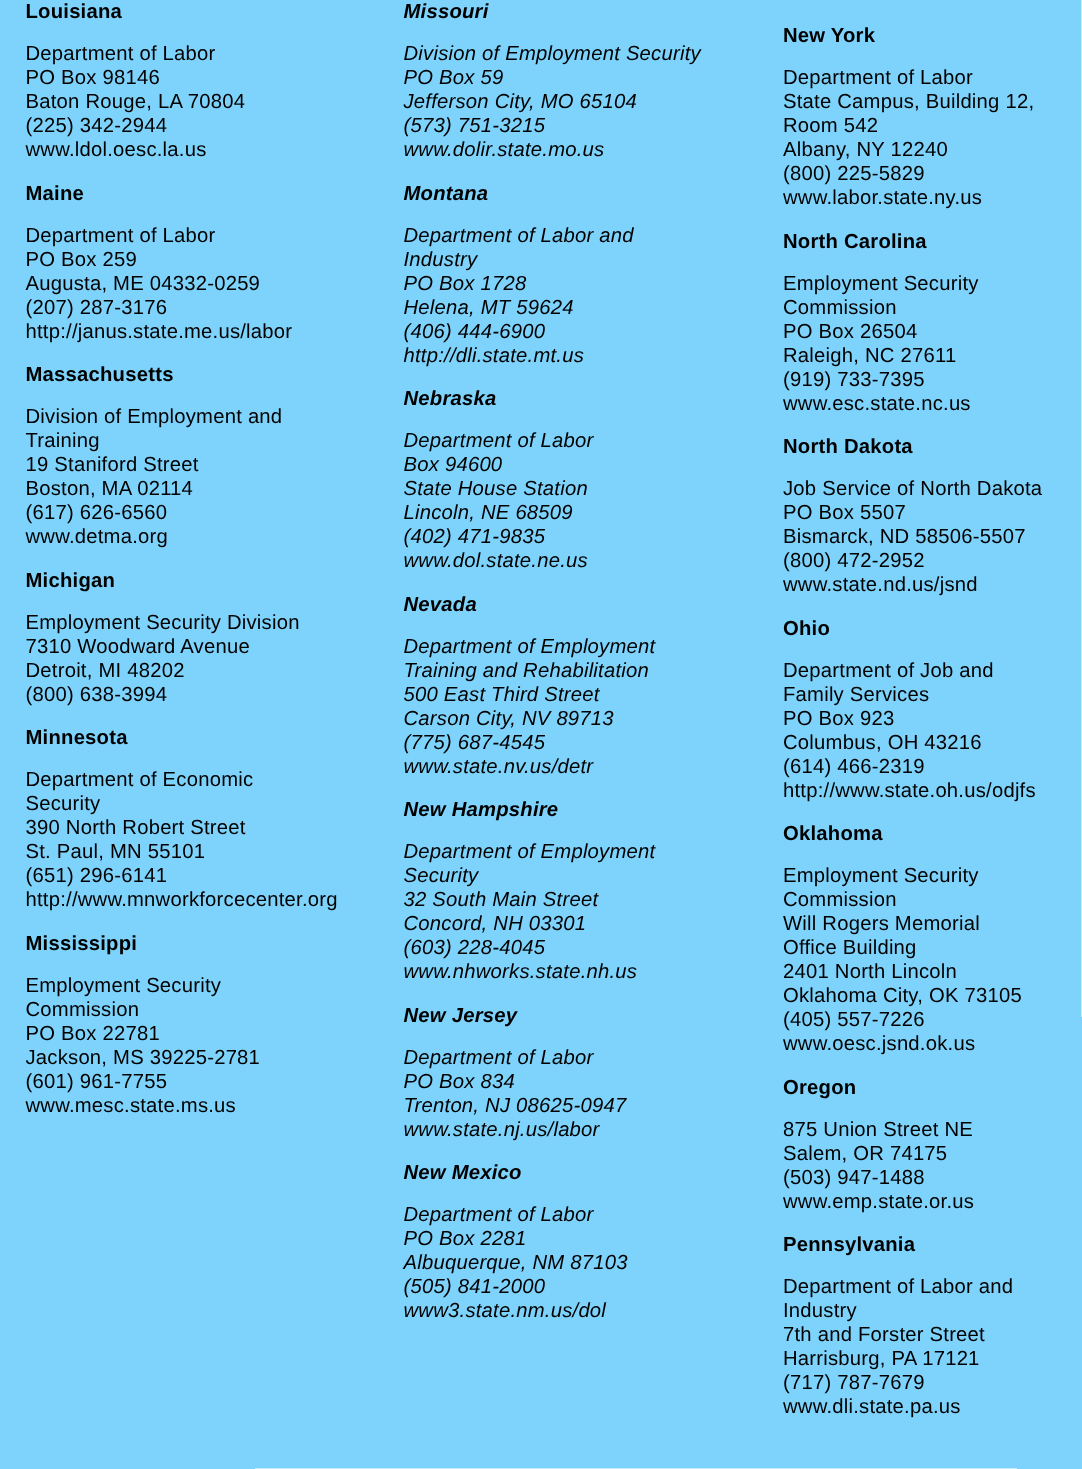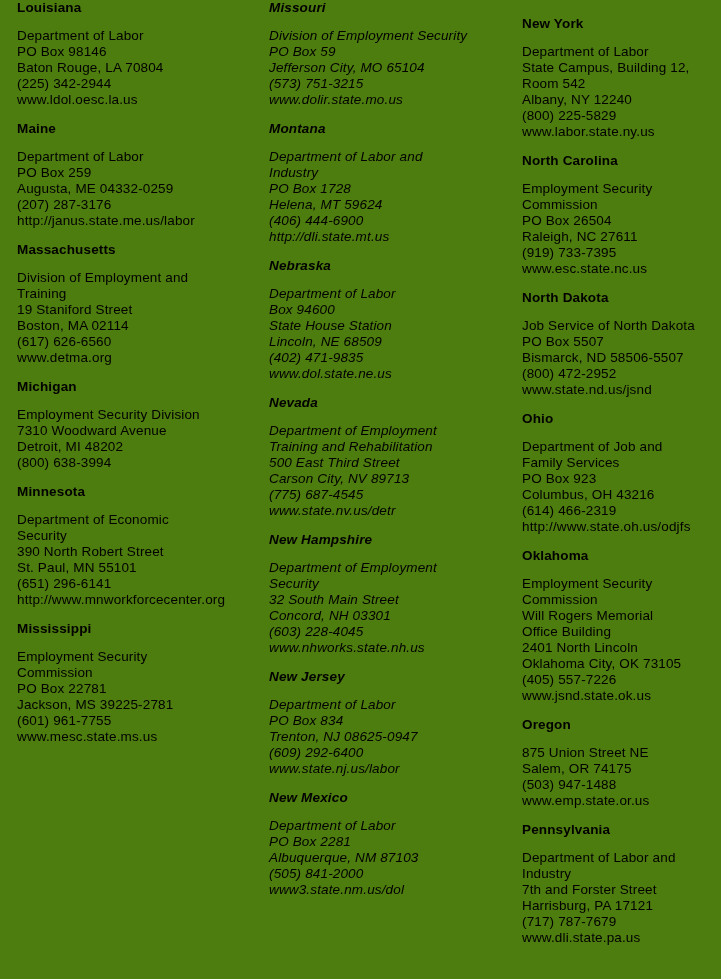--- a/index.html
+++ b/index.html
@@ -4,21 +4,21 @@
 <style>
   html, body {
     margin: 0;
     padding: 0;
     background: #ffffff;
   }
   .page {
     position: relative;
     width: 721px;
     height: 979px;
-    background: #4d7c0f;
+    background: #7dd3fc;
     color: #000000;
     font-family: "Liberation Sans", "DejaVu Sans", sans-serif;
     font-size: 13.5px;
     line-height: 16px;
     letter-spacing: 0.15px;
     overflow: hidden;
   }
   .column {
     position: absolute;
     top: 0;
@@ -171,21 +171,20 @@
           <div class="line">www.nhworks.state.nh.us</div>
         </div>
   </div>
 
   <div class="section">
     <div class="heading">New Jersey</div>
     <div class="address">
           <div class="line">Department of Labor</div>
           <div class="line">PO Box 834</div>
           <div class="line">Trenton, NJ 08625-0947</div>
-          <div class="line">(609) 292-6400</div>
           <div class="line">www.state.nj.us/labor</div>
         </div>
   </div>
 
   <div class="section">
     <div class="heading">New Mexico</div>
     <div class="address">
           <div class="line">Department of Labor</div>
           <div class="line">PO Box 2281</div>
           <div class="line">Albuquerque, NM 87103</div>
@@ -245,21 +244,21 @@
   <div class="section">
     <div class="heading">Oklahoma</div>
     <div class="address">
           <div class="line">Employment Security</div>
           <div class="line">Commission</div>
           <div class="line">Will Rogers Memorial</div>
           <div class="line">Office Building</div>
           <div class="line">2401 North Lincoln</div>
           <div class="line">Oklahoma City, OK 73105</div>
           <div class="line">(405) 557-7226</div>
-          <div class="line">www.jsnd.state.ok.us</div>
+          <div class="line">www.oesc.jsnd.ok.us</div>
         </div>
   </div>
 
   <div class="section">
     <div class="heading">Oregon</div>
     <div class="address">
           <div class="line">875 Union Street NE</div>
           <div class="line">Salem, OR 74175</div>
           <div class="line">(503) 947-1488</div>
           <div class="line">www.emp.state.or.us</div>

